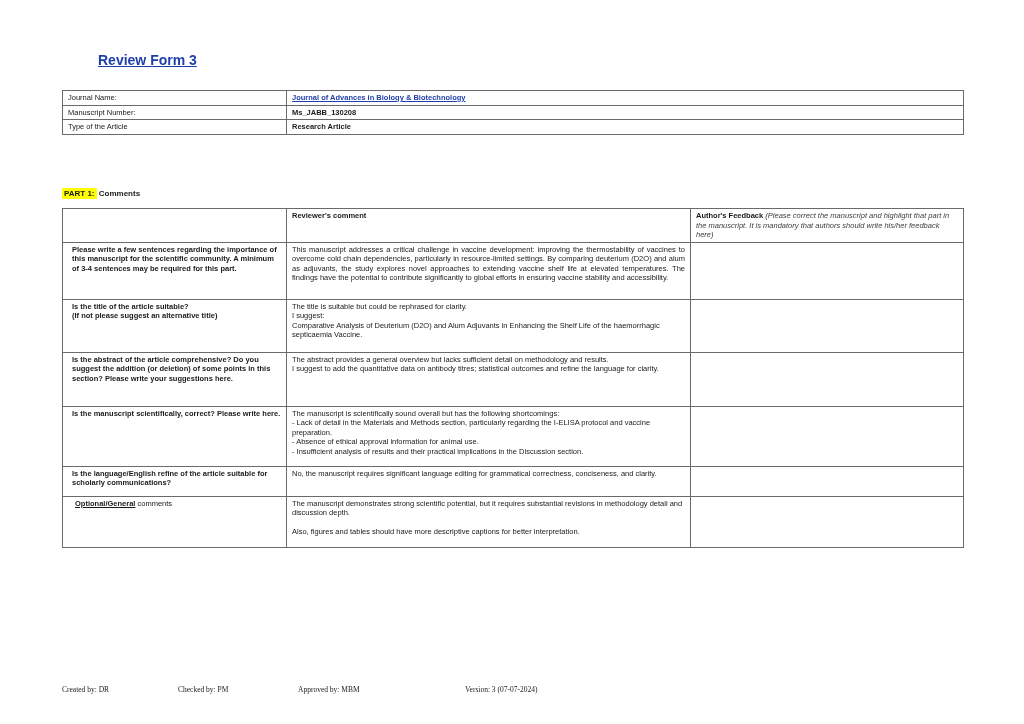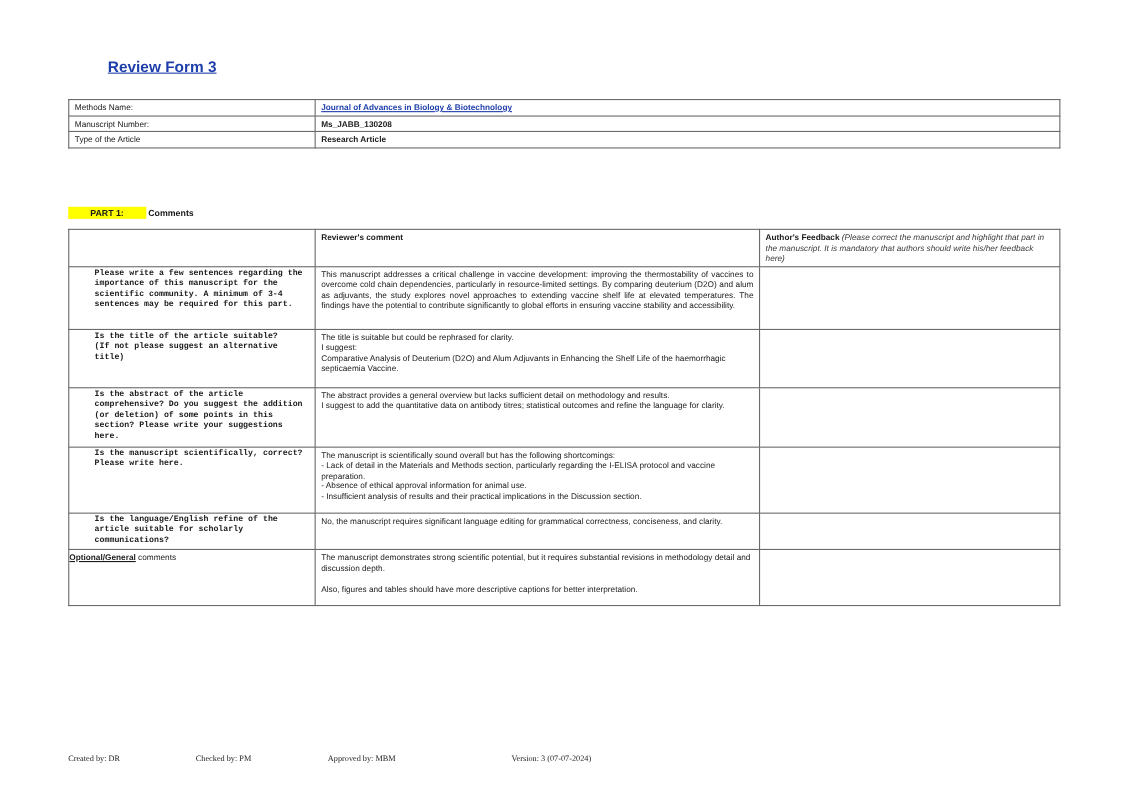--- a/index.html
+++ b/index.html
@@ -22,29 +22,29 @@
   .meta-table{position:absolute;left:62px;top:90px;width:901px;}
   .meta-label{font-weight:normal;}
   .meta-value{font-weight:bold;}
   .meta-value a{font-weight:bold;text-decoration:underline;cursor:pointer;}
   .v-mid{vertical-align:middle;}
   
   .part-heading{
     position:absolute;left:62px;top:189px;
     font-size:8px;font-weight:bold;
   }
-  .part-badge{background:#ffff00;padding:1px 20px;}
+  .part-badge{background:#ffff00;padding:1px 2px;}
   
   .review-table{position:absolute;left:62px;top:208px;width:901px;}
-  .q-cell{font-weight:bold;padding-left:23px;white-space:pre-line;font-family:Liberation Mono, monospace;}
+  .q-cell{font-weight:bold;padding-left:9px;white-space:pre-line;}
   .c-cell{white-space:pre-line;}
   .justify{text-align:justify;}
   .col-head{font-weight:bold;}
   .fb-note{font-weight:normal;font-style:italic;color:#3c3c3c;}
-  .opt-cell{font-weight:normal;padding-left:0;}
+  .opt-cell{font-weight:normal;padding-left:12px;}
   .opt-bold{font-weight:bold;text-decoration:underline;}
   
   .footer{
     position:absolute;left:62px;top:685px;width:901px;height:14px;
     font-family:"Liberation Serif", serif;font-size:7.5px;color:#222;
   }
   .footer span{position:absolute;top:0;text-align:right;}
   .f1{left:0;}
   .f2{left:116px;}
   .f3{left:236px;}
@@ -57,21 +57,21 @@
 
   <div class="doc-title" style="color:#1e3fab">Review Form 3</div>
 
   <table class="meta-table">
     <colgroup>
         <col style="width:224px">
         <col style="width:677px">
       </colgroup>
     <tbody>
         <tr style="height:14px">
-      <td class="meta-label">Methods Name:</td>
+      <td class="meta-label">Journal Name:</td>
       <td class="meta-value"><a style="color:#1e3fab">Journal of Advances in Biology &amp; Biotechnology</a></td>
     </tr>
     <tr style="height:14px">
       <td class="meta-label">Manuscript Number:</td>
       <td class="meta-value">Ms_JABB_130208</td>
     </tr>
     <tr style="height:15px">
       <td class="meta-label">Type of the Article</td>
       <td class="meta-value">Research Article</td>
     </tr>

